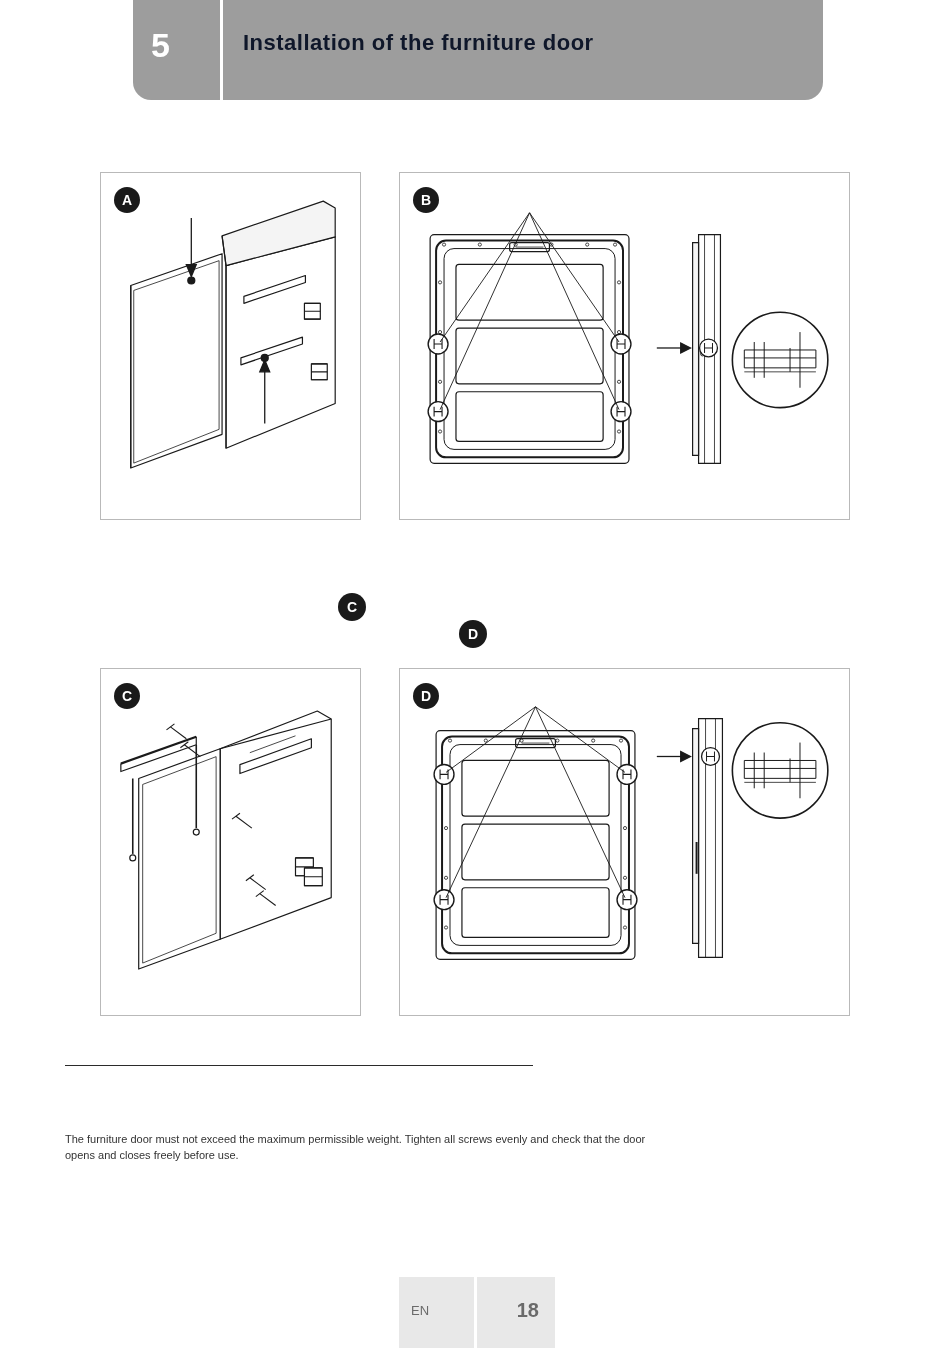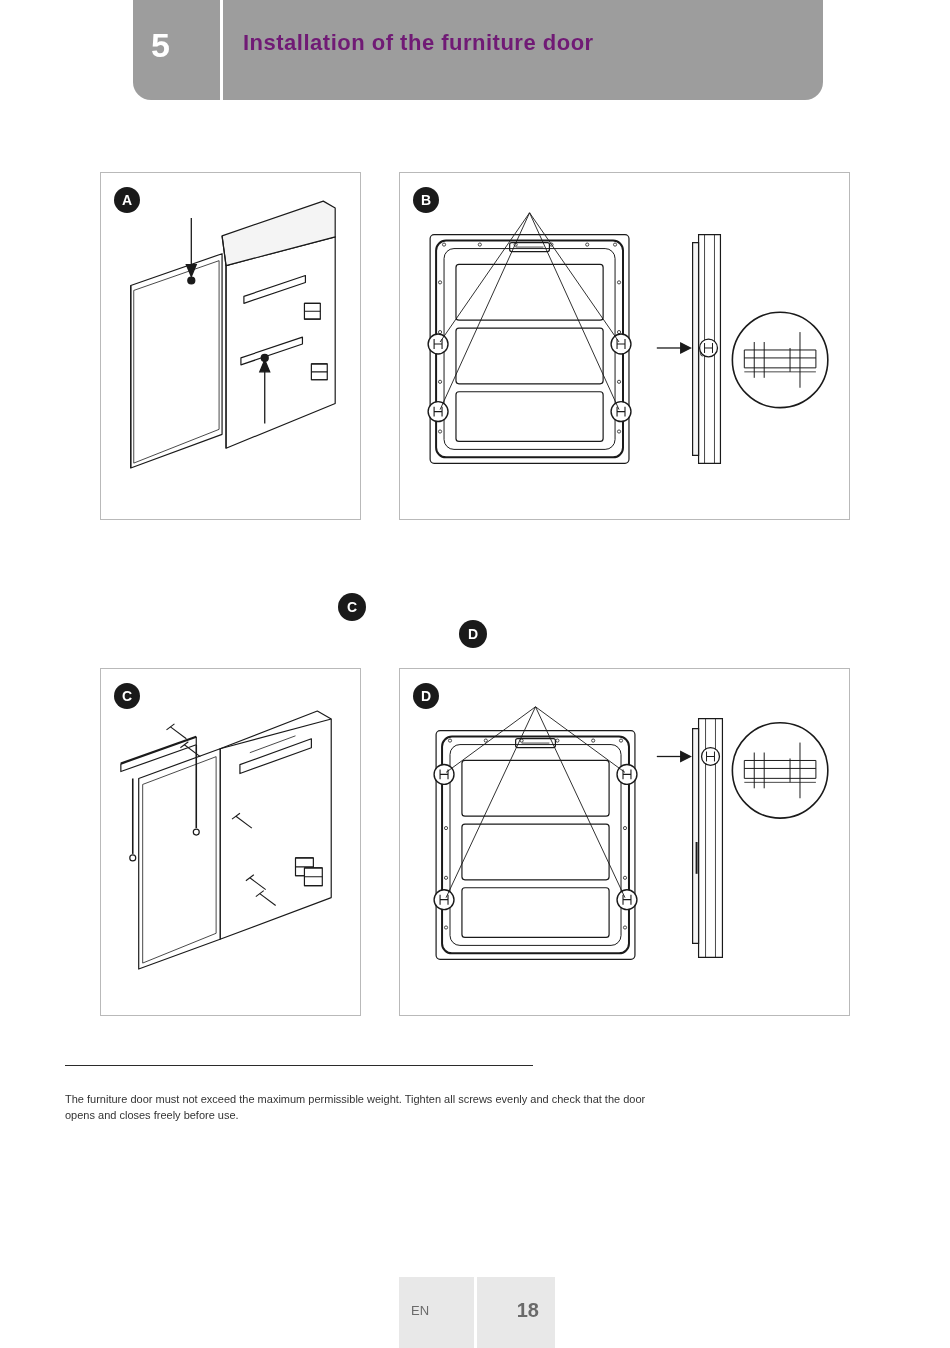--- a/index.html
+++ b/index.html
@@ -32,21 +32,21 @@
     top: 0;
     width: 3px;
     height: 100px;
     background: #ffffff;
   }
   .header-title {
     position: absolute;
     left: 110px;
     top: 30px;
     font-size: 22px;
-    color: #701a75;
+    color: #0f172a;
     font-weight: bold;
     letter-spacing: .5px;
   }
   .header-num {
     position: absolute;
     left: 18px;
     top: 26px;
     font-size: 34px;
     color: #ffffff;
     font-weight: bold;
@@ -107,21 +107,21 @@
     position: absolute;
     left: 65px;
     top: 1065px;
     width: 468px;
     height: 1px;
     background: #2b2b2b;
   }
   .footnote-text {
     position: absolute;
     left: 65px;
-    top: 1092px;
+    top: 1132px;
     width: 600px;
     font-size: 11px;
     color: #333333;
     line-height: 1.45;
   }
   .page-foot {
     position: absolute;
     left: 399px;
     top: 1277px;
     width: 156px;

